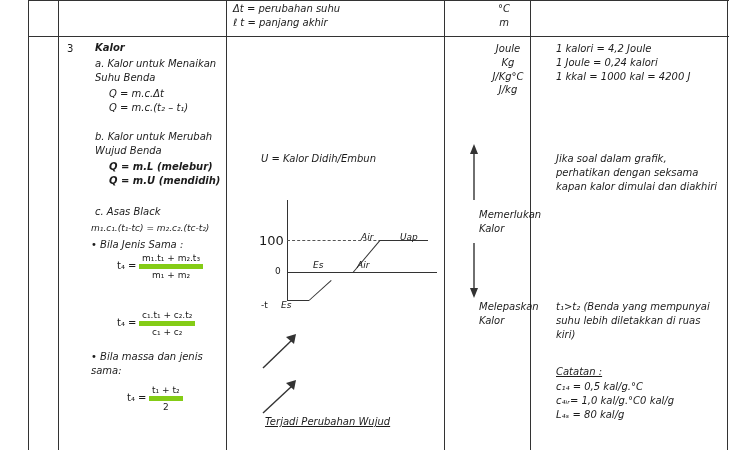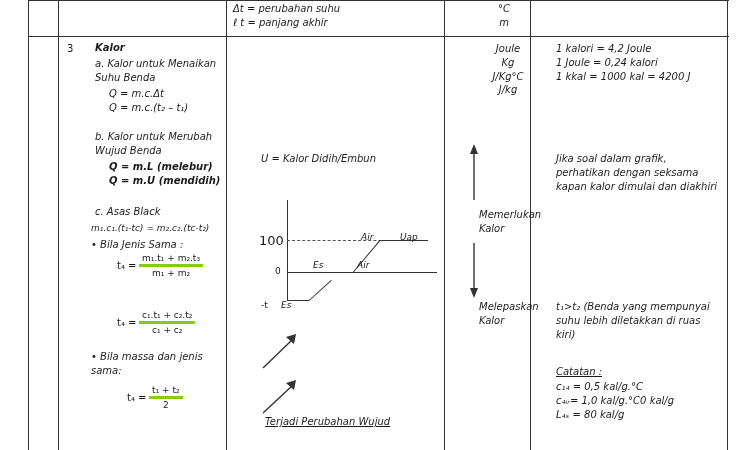--- a/index.html
+++ b/index.html
@@ -83,21 +83,21 @@
   #bullet2 { left: 62px; top: 296px; }
   #bullet3 { left: 62px; top: 350px; width: 130px; }
 
   
   .frac {
     position: absolute;
     font-size: 9px;
     text-align: center;
   }
   .frac .num {
-    border-bottom: 3px solid #84cc16;
+    border-bottom: 5px solid #84cc16;
     padding: 0 3px 1px 3px;
     display: inline-block;
   }
   .frac .den {
     padding: 1px 3px 0 3px;
     display: inline-block;
   }
   .frac .lhs {
     position: absolute;
     left: -22px;

